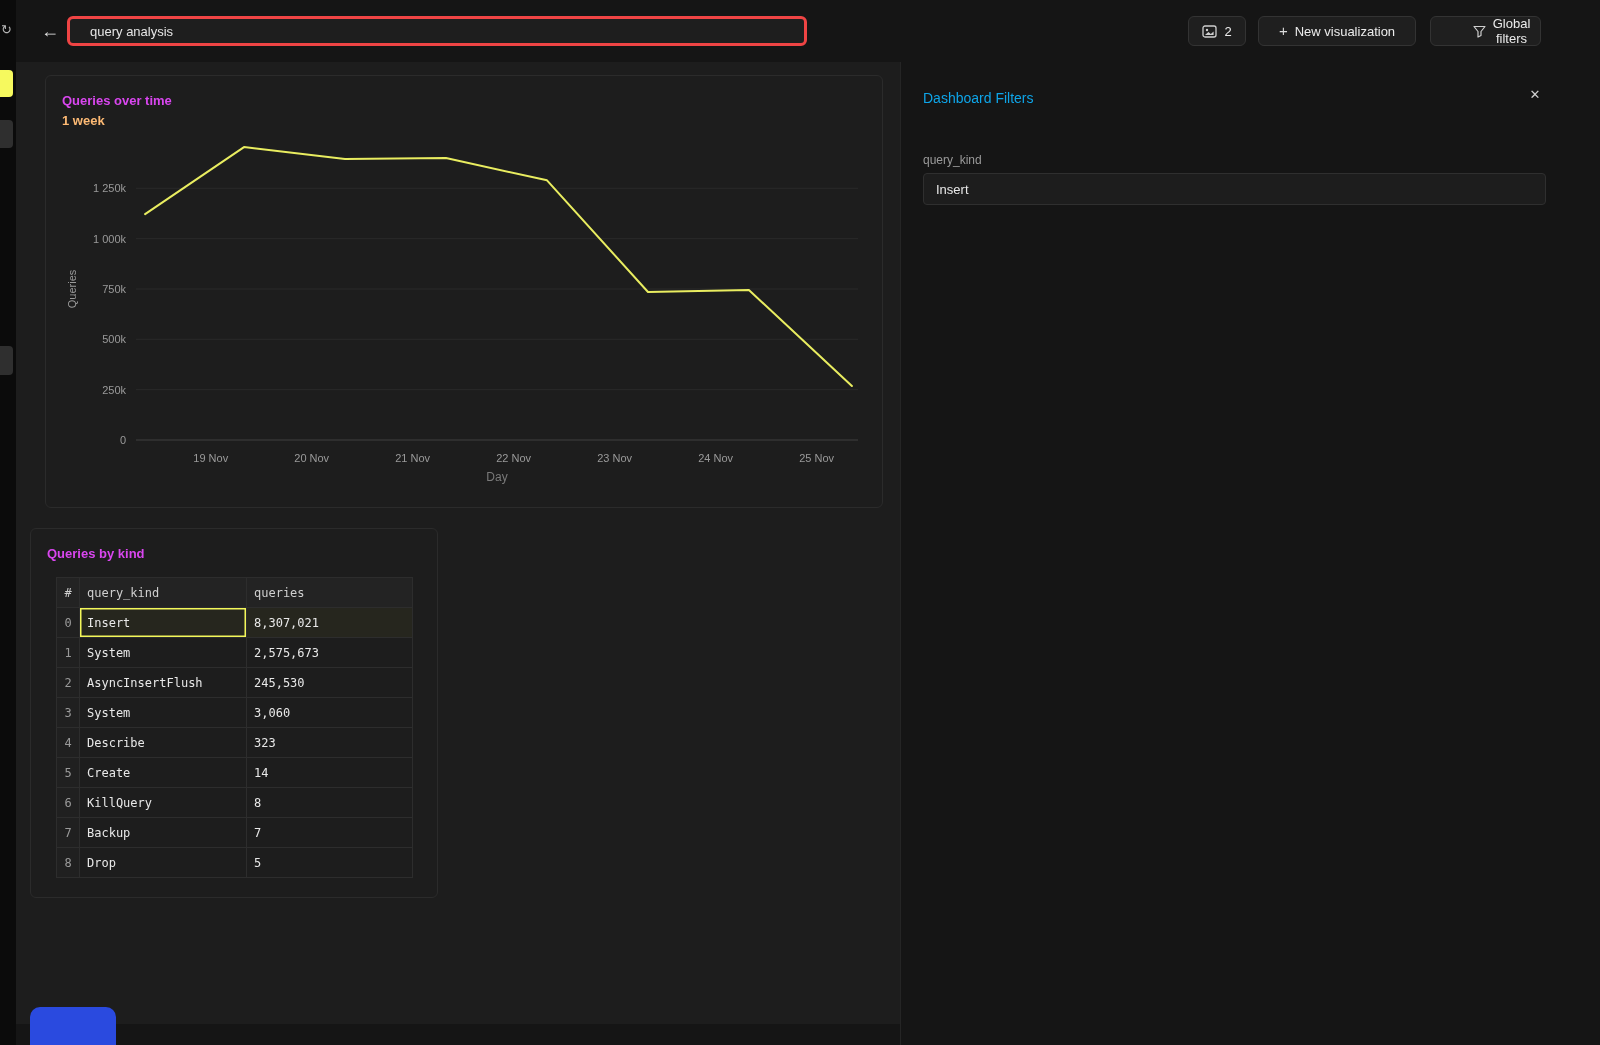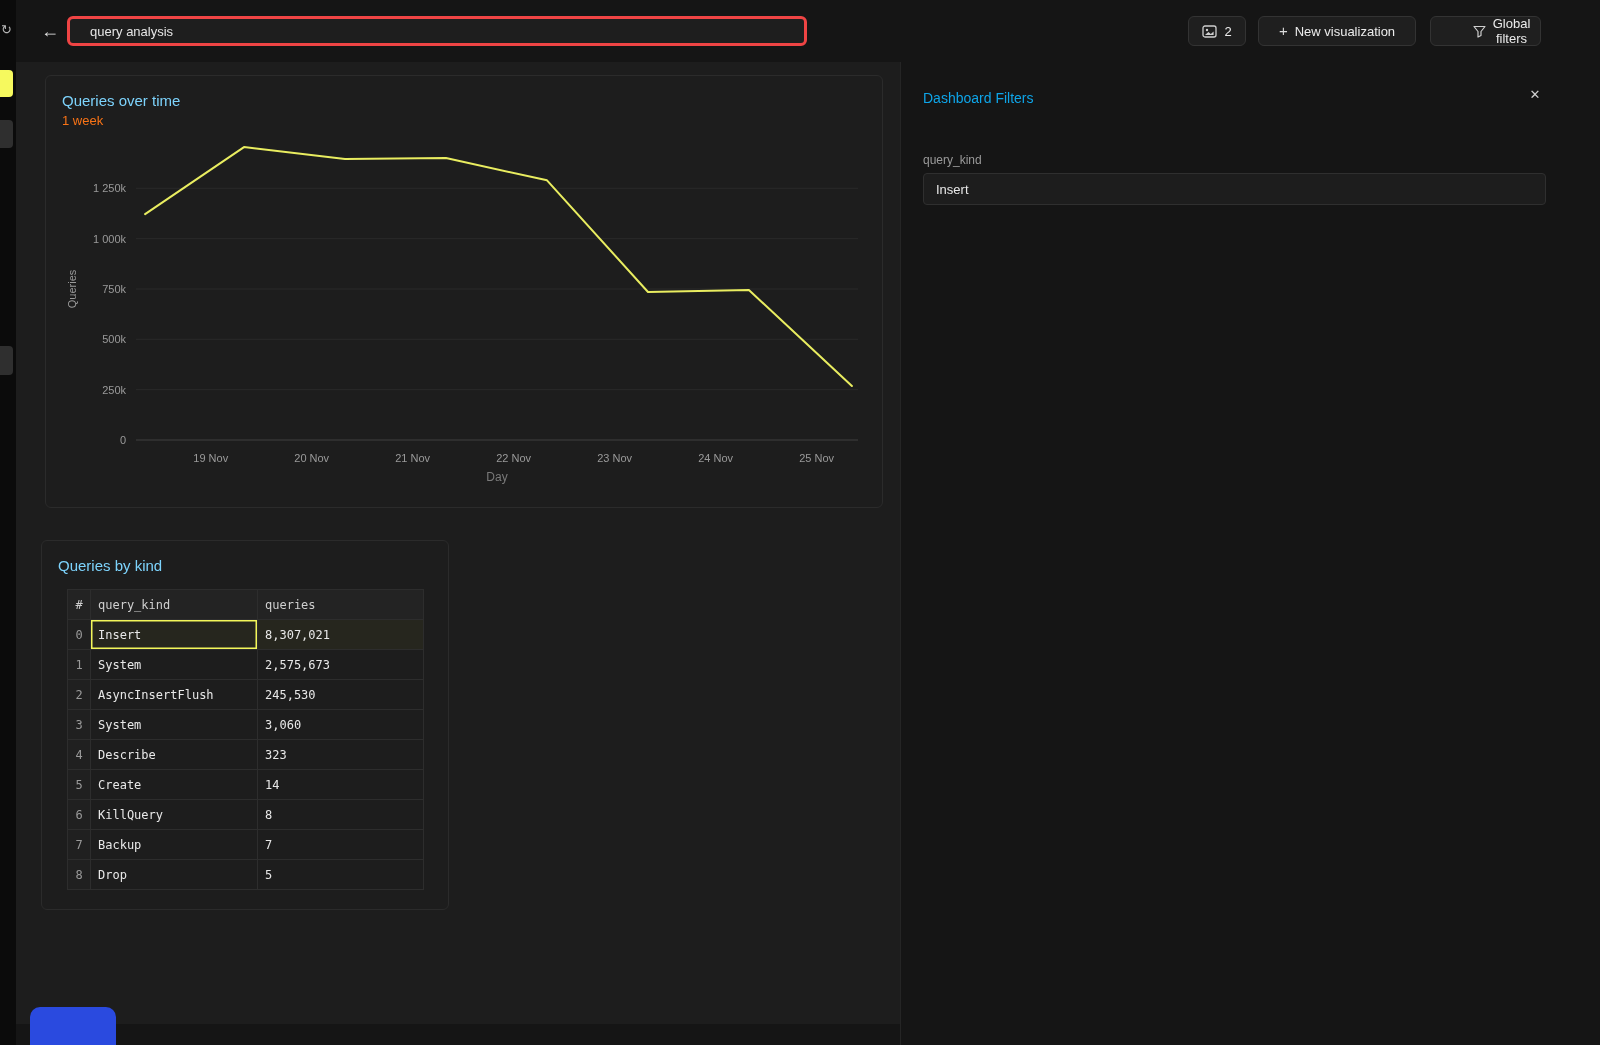--- a/index.html
+++ b/index.html
@@ -46,24 +46,24 @@
   .rail-pill.g2     { top:346px; height:29px; background:#2f2f2f; }
 
   
   .main { position:absolute; left:16px; top:62px; width:884px; height:962px; background:#1d1d1d; }
 
   .card {
     position:absolute; background:#1d1d1d; border:1px solid #2b2b2b; border-radius:6px;
     padding:14px 16px;
   }
   #chart-card { left:29px; top:13px;  width:838px; height:433px; }
-  #table-card { left:25px; top:466px; width:408px; height:370px;margin-top:12px; }
-
-  .card-title    { font-size:15px; font-weight:400; color:#7dd3fc; line-height:21px; }
-  .card-subtitle { font-size:13px; font-weight:400; color:#f97316; line-height:19px; }
+  #table-card { left:14px; top:466px; width:408px; height:370px; }
+
+  .card-title    { font-size:13px; font-weight:700; color:#d946ef; line-height:21px; }
+  .card-subtitle { font-size:13px; font-weight:700; color:#fdba74; line-height:19px; }
 
   #chart-svg { display:block; margin-top:8px; }
 
   
   table.qtable {
     border-collapse:collapse; margin:13px 0 0 9px;
     font-family:"DejaVu Sans Mono", monospace; font-size:12px;
   }
   .qtable th, .qtable td { border:1px solid #2d2d2d; height:30px; padding:0 7px; }
   .qtable th { background:#232323; color:#cfcfcf; font-weight:400; text-align:left; }

